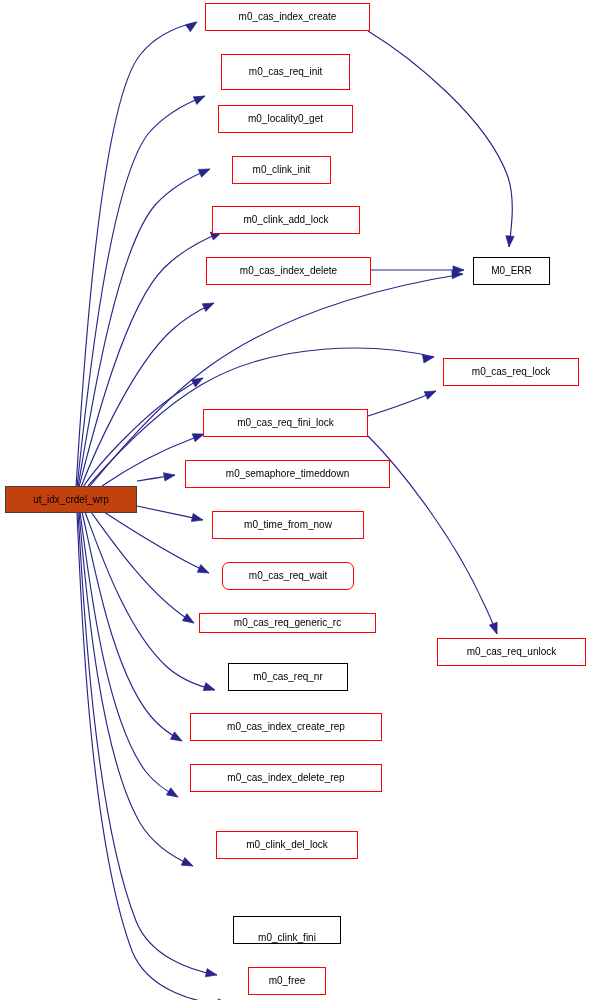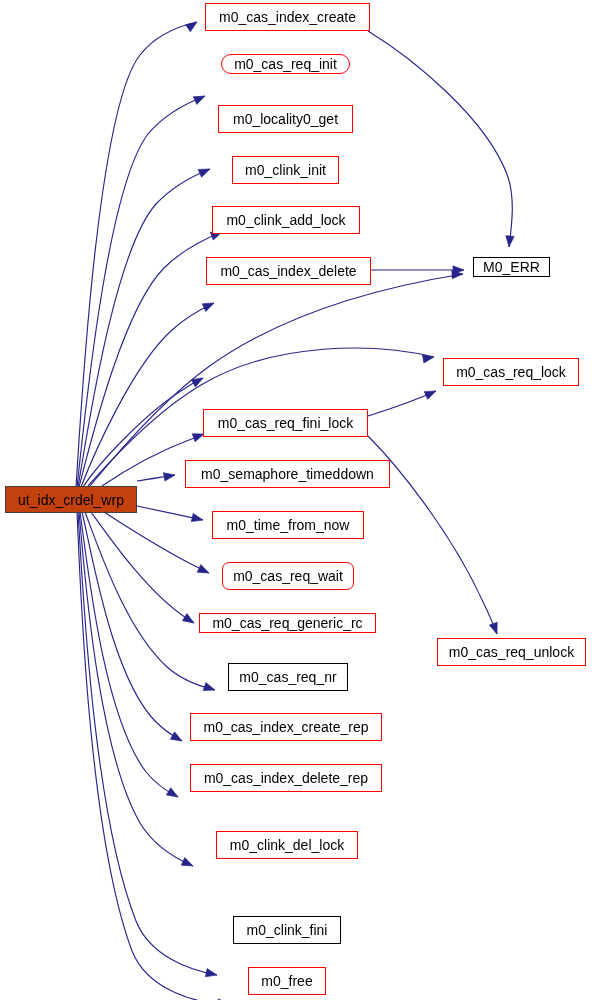--- a/index.html
+++ b/index.html
@@ -38,21 +38,21 @@
   }
   .gnode.plain {
     border: 1px solid #000000;
   }
   .gnode.current {
     border: 1px solid #404040;
     background: #c2410c;
   }
   .gnode-label {
     font-family: "Liberation Sans", sans-serif;
-    font-size: 14px;
+    font-size: 10px;
     line-height: 1;
     color: #000000;
     letter-spacing: 0px;
     padding: 0 6px;
   }
   .edge-path {
     fill: none;
     stroke: #27258a;
     stroke-width: 1.15;
   }
@@ -120,36 +120,36 @@
       </g>
   </svg>
 
   <div id="nodes-layer">
       <div class="gnode current" style="left: 5px; top: 486px; width: 132px; height: 27px;">
         <span class="gnode-label">ut_idx_crdel_wrp</span>
       </div>
       <div class="gnode" style="left: 205px; top: 3px; width: 165px; height: 28px;">
         <span class="gnode-label">m0_cas_index_create</span>
       </div>
-      <div class="gnode" style="left: 221px; top: 54px; width: 129px; height: 20px; border-radius: 11px;">
+      <div class="gnode" style="left: 221px; top: 54px; width: 129px; height: 36px;">
         <span class="gnode-label">m0_cas_req_init</span>
       </div>
       <div class="gnode" style="left: 218px; top: 105px; width: 135px; height: 28px;">
         <span class="gnode-label">m0_locality0_get</span>
       </div>
-      <div class="gnode" style="left: 232px; top: 156px; width: 107px; height: 28px;">
+      <div class="gnode" style="left: 232px; top: 156px; width: 99px; height: 28px;">
         <span class="gnode-label">m0_clink_init</span>
       </div>
       <div class="gnode" style="left: 212px; top: 206px; width: 148px; height: 28px;">
         <span class="gnode-label">m0_clink_add_lock</span>
       </div>
       <div class="gnode" style="left: 206px; top: 257px; width: 165px; height: 28px;">
         <span class="gnode-label">m0_cas_index_delete</span>
       </div>
-      <div class="gnode plain" style="left: 473px; top: 257px; width: 77px; height: 20px;">
+      <div class="gnode plain" style="left: 473px; top: 257px; width: 77px; height: 28px;">
         <span class="gnode-label">M0_ERR</span>
       </div>
       <div class="gnode" style="left: 443px; top: 358px; width: 136px; height: 28px;">
         <span class="gnode-label">m0_cas_req_lock</span>
       </div>
       <div class="gnode" style="left: 203px; top: 409px; width: 165px; height: 28px;">
         <span class="gnode-label">m0_cas_req_fini_lock</span>
       </div>
       <div class="gnode" style="left: 185px; top: 460px; width: 205px; height: 28px;">
         <span class="gnode-label">m0_semaphore_timeddown</span>
@@ -171,21 +171,21 @@
       </div>
       <div class="gnode" style="left: 190px; top: 764px; width: 192px; height: 28px;">
         <span class="gnode-label">m0_cas_index_delete_rep</span>
       </div>
       <div class="gnode" style="left: 216px; top: 815px; width: 142px; height: 28px; margin-top: 16px;">
         <span class="gnode-label">m0_clink_del_lock</span>
       </div>
       <div class="gnode" style="left: 437px; top: 638px; width: 149px; height: 28px;">
         <span class="gnode-label">m0_cas_req_unlock</span>
       </div>
-      <div class="gnode plain" style="left: 233px; top: 916px; width: 108px; height: 28px;">
+      <div class="gnode plain" style="left: 233px; top: 916px; width: 108px; height: 28px; align-items: flex-end;">
         <span class="gnode-label">m0_clink_fini</span>
       </div>
       <div class="gnode" style="left: 248px; top: 967px; width: 78px; height: 28px;">
         <span class="gnode-label">m0_free</span>
       </div>
     </div>
 
 </div>
 
 </body></html>

